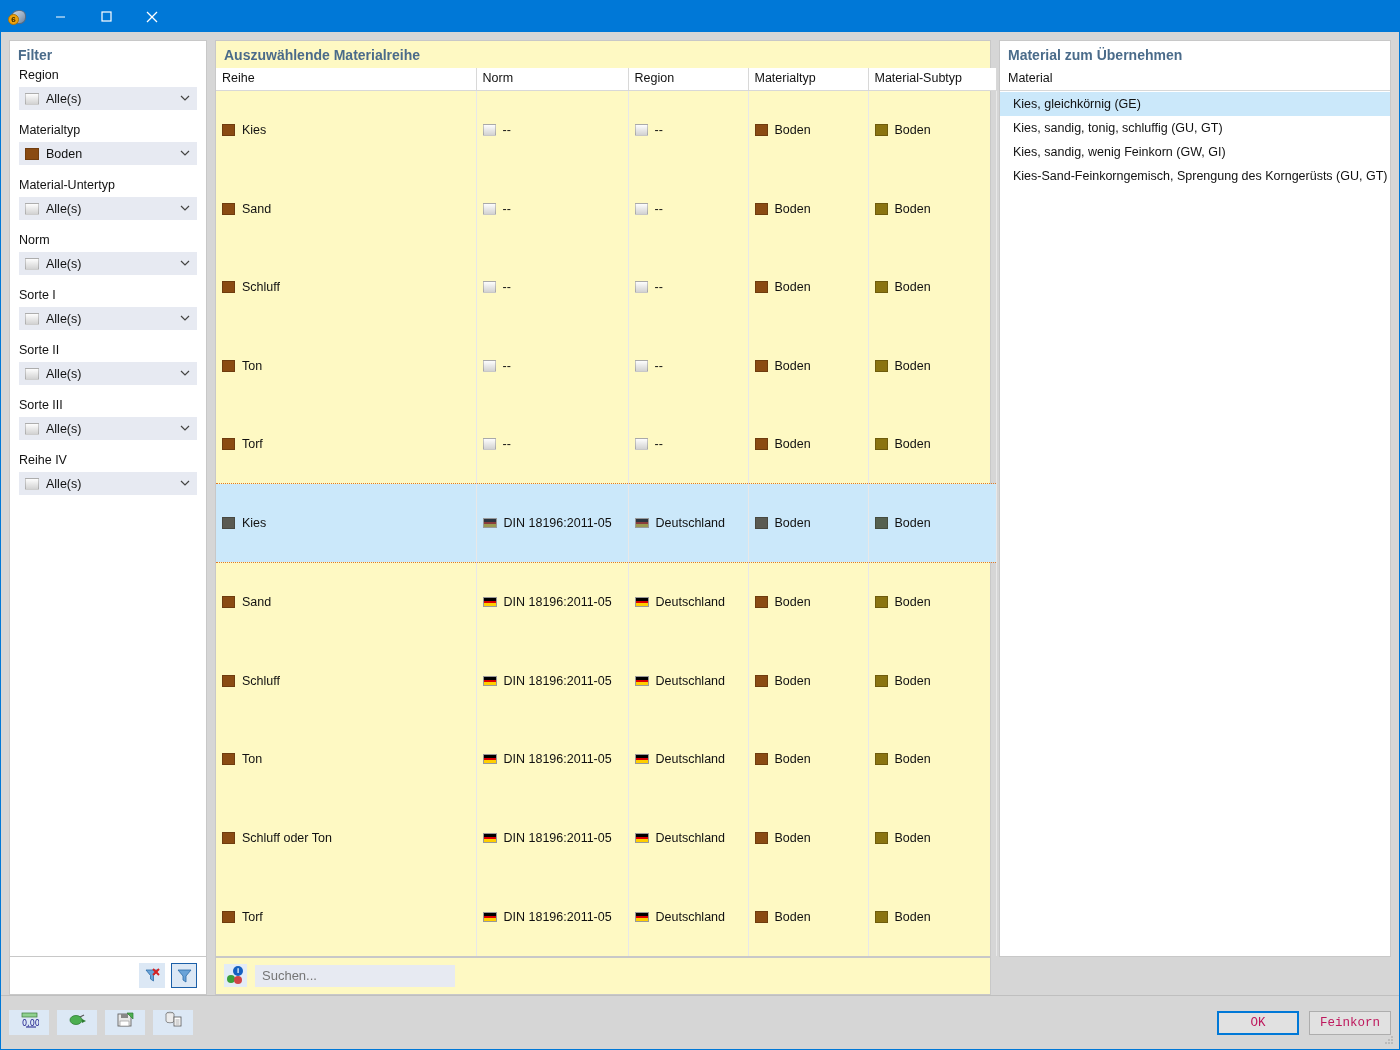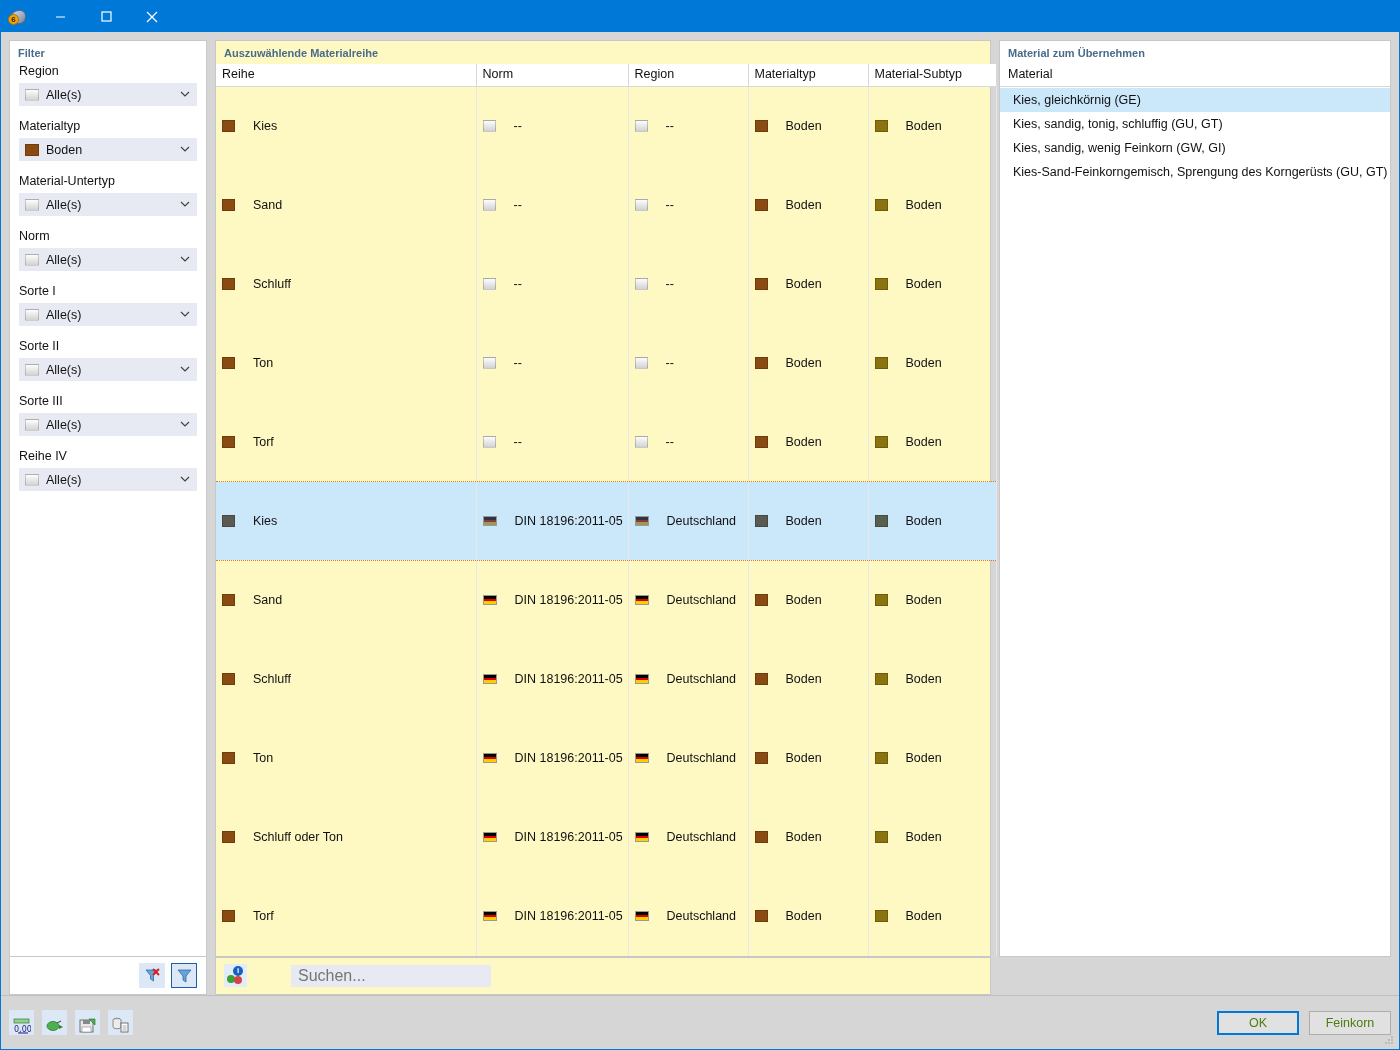--- a/index.html
+++ b/index.html
@@ -63,21 +63,21 @@
   }
 
   
   .pane-filter {
     width: 198px; flex: 0 0 198px;
     background: #ffffff; border: 1px solid #c8c8c8;
     display: flex; flex-direction: column;
     margin-right: 8px;
   }
   .pane-title {
-    color: #4a6b8a; font-weight: bold; font-size: 11px;
+    color: #4a6b8a; font-weight: bold; font-size: 14px;
     padding: 6px 8px 5px 8px;
   }
   .filter-body { padding: 0 9px; flex: 1 1 auto; }
   .filter-group { margin-bottom: 13px; }
   .filter-label {
     font-size: 12.5px; color: #111; margin-bottom: 5px; font-weight: normal;
   }
   .combo {
     height: 23px; background: #e7eaf2; border: 1px solid #e7eaf2;
     display: flex; align-items: center; padding: 0 2px 0 5px;
@@ -122,21 +122,21 @@
     font-size: 12.5px; color: #111; padding: 0 6px; height: 18px;
     border-right: 1px solid #e8e8e8;
     white-space: nowrap; overflow: hidden; text-overflow: ellipsis;
     vertical-align: middle;
   }
   table.grid tr.row-sel td {
     background: #cbe8fa;
     border-top: 1px dotted #e07a28;
     border-bottom: 1px dotted #e07a28;
   }
-  .cell { display: flex; align-items: center; gap: 18px; }
+  .cell { display: flex; align-items: center; gap: 7px; }
   .cell .sw { width: 13px; height: 12px; flex: 0 0 13px; border: 1px solid rgba(0,0,0,.2); }
   .sw-brown2 { background: #8a4b12; border-color: #6b3a0d; }
   .sw-olive { background: #8a7410; border-color: #6b5a0d; }
   .sw-dark { background: #5a5a52; border-color: #44443e; }
   .sw-darkolive { background: #55604f; border-color: #414a3c; }
   .flag-de {
     width: 14px; height: 10px; flex: 0 0 14px; border: 1px solid #999;
     background: linear-gradient(180deg,#000 0%,#000 33.3%,#dd0000 33.3%,#dd0000 66.6%,#ffce00 66.6%,#ffce00 100%);
   }
   .flag-de.dim {
@@ -160,21 +160,21 @@
   .search-icon {
     width: 23px; height: 23px; flex: 0 0 23px; background: #e3ecf7;
     position: relative;
   }
   .si-green { position: absolute; left: 3px; top: 11px; width: 8px; height: 8px; background: #3aa03a; border-radius: 50%; }
   .si-red { position: absolute; left: 10px; top: 12px; width: 8px; height: 8px; background: #d04545; border-radius: 50%; }
   .si-blue { position: absolute; left: 9px; top: 2px; width: 10px; height: 10px; background: #1560c0; border-radius: 50%; color:#fff; font-size:8px; line-height:10px; text-align:center; font-weight:bold; }
   .search-input {
     flex: 1 1 auto; max-width: 200px; height: 22px; background: #e7eaf2;
     border: none; padding: 0 7px; font-family: "Liberation Sans", sans-serif;
-    font-size: 16px; color: #6e6e6e; margin-left: 36px;
+    font-size: 13px; color: #6e6e6e;
   }
 
   
   .pane-right {
     width: 392px; flex: 0 0 392px;
     background: #fff; border: 1px solid #c8c8c8;
     display: flex; flex-direction: column;
   }
   .right-head {
     font-size: 12.5px; color: #111; padding: 3px 8px 5px 8px;
@@ -188,25 +188,25 @@
   }
   .mat-item.sel { background: #cbe8fa; }
 
   
   .bottom {
     flex: 1 1 auto; display: flex; align-items: center;
     padding: 0 8px; gap: 0; border-top: 1px solid #bfbfbf;
     background: #d6d6d6;
   }
   .tool-icons { display: flex; gap: 8px; align-items: center; }
-  .tbtn { width: 25px; height: 25px; background: #dce8f5; display: flex; align-items: flex-end; justify-content: center; }
+  .tbtn { width: 40px; height: 25px; background: #dce8f5; display: flex; align-items: flex-start; justify-content: center; }
   .spacer { flex: 1 1 auto; }
   .dlg-btn {
     width: 82px; height: 24px; background: #e1e1e1; border: 1px solid #adadad;
-    font-family: Liberation Sans, sans-serif; font-size: 12.5px; color: #4d7c0f;
+    font-family: Liberation Mono, monospace; font-size: 12.5px; color: #be185d;
     display: flex; align-items: center; justify-content: center;
   }
   .dlg-btn.default { border: 2px solid #0078d7; }
   .btnrow { display: flex; gap: 10px; }
   .grip { position: absolute; right: 4px; bottom: 3px; width: 12px; height: 12px; }
 </style>
 </head>
 <body>
 
 <div class="window">

